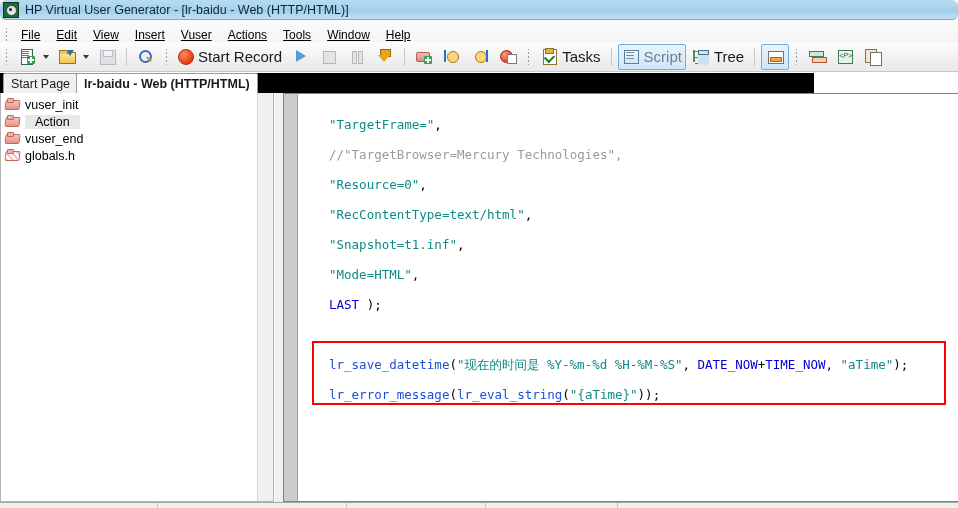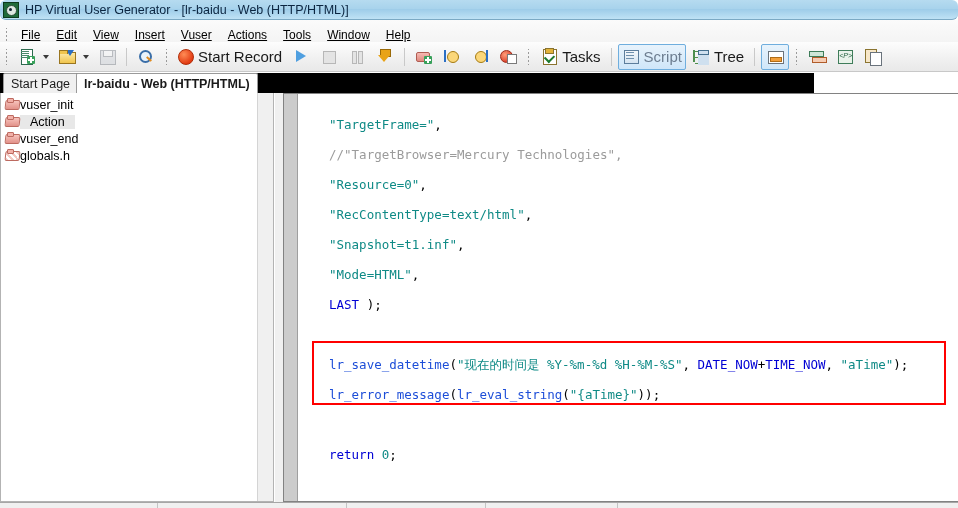--- a/index.html
+++ b/index.html
@@ -196,21 +196,21 @@
 
   
   .sidebar{
     position:absolute;left:0;top:93px;width:274px;height:409px;
     background:#ffffff;border:1px solid #b3b3b3;border-top:none;
     box-sizing:border-box;overflow:hidden;
   }
   .tree-item{
     display:flex;align-items:center;height:17px;padding-left:4px;cursor:default;
   }
-  .tree-label{font-size:12.5px;color:#000;white-space:nowrap;}
+  .tree-label{font-size:12.5px;color:#000;margin-left:5px;white-space:nowrap;}
   .tree-label.sel{background:#e8e8e8;padding:0 10px;}
   .brick{
     width:15px;height:13px;position:relative;flex:none;
   }
   .brick:before{
     content:"";position:absolute;left:0;top:2px;width:13px;height:8px;
     background:linear-gradient(to bottom,#f7c3bc,#e29189);
     border:1px solid #bd6a60;border-radius:2px;
     transform:skewX(-6deg);
   }
@@ -442,21 +442,20 @@
         <div class="ln"><span class="cm">//"TargetBrowser=Mercury Technologies",</span></div>
         <div class="ln"><span class="str">"Resource=0"</span><span class="pl">,</span></div>
         <div class="ln"><span class="str">"RecContentType=text/html"</span><span class="pl">,</span></div>
         <div class="ln"><span class="str">"Snapshot=t1.inf"</span><span class="pl">,</span></div>
         <div class="ln"><span class="str">"Mode=HTML"</span><span class="pl">,</span></div>
         <div class="ln"><span class="kw">LAST</span><span class="pl"> );</span></div>
         <div class="ln"><span class="pl"> </span></div>
         <div class="ln"><span class="fn">lr_save_datetime</span><span class="pl">(</span><span class="str">"现在的时间是 %Y-%m-%d %H-%M-%S"</span><span class="pl">, </span><span class="kw">DATE_NOW</span><span class="pl">+</span><span class="kw">TIME_NOW</span><span class="pl">, </span><span class="str">"aTime"</span><span class="pl">);</span></div>
         <div class="ln"><span class="fn">lr_error_message</span><span class="pl">(</span><span class="fn">lr_eval_string</span><span class="pl">(</span><span class="str">"{aTime}"</span><span class="pl">));</span></div>
         <div class="ln"><span class="pl"> </span></div>
-        <div class="ln"><span class="kw">return</span><span class="pl"> </span><span class="num">0</span><span class="pl">;</span></div>
       </div>
     <div class="redbox"></div>
 
   </div>
 
   <div class="statusbar">
     <div class="st-cell" style="width:157px;"></div>
     <div class="st-cell" style="width:188px;"></div>
     <div class="st-cell" style="width:138px;"></div>
     <div class="st-cell" style="width:131px;"></div>

